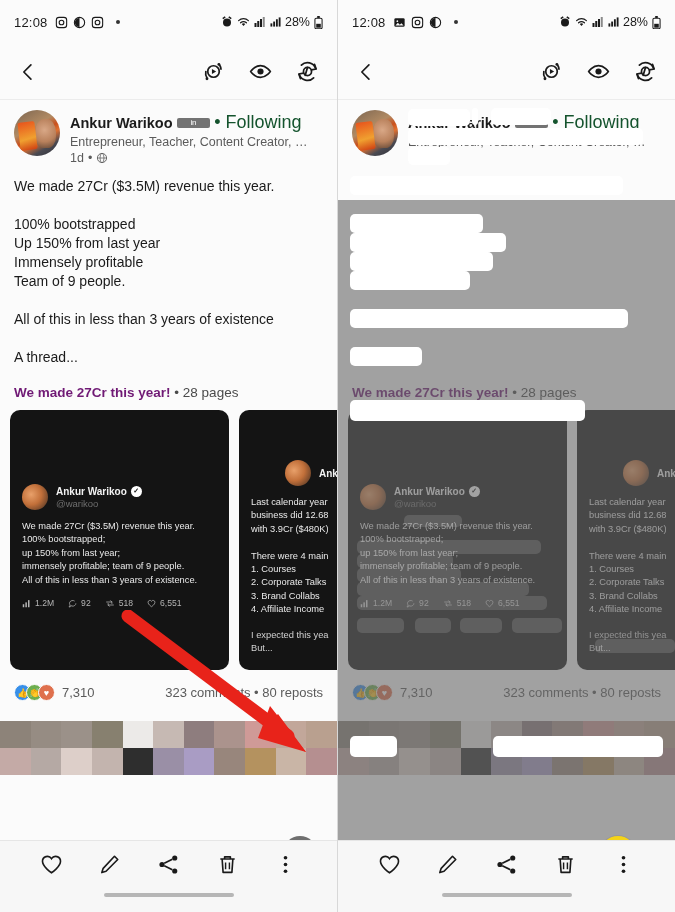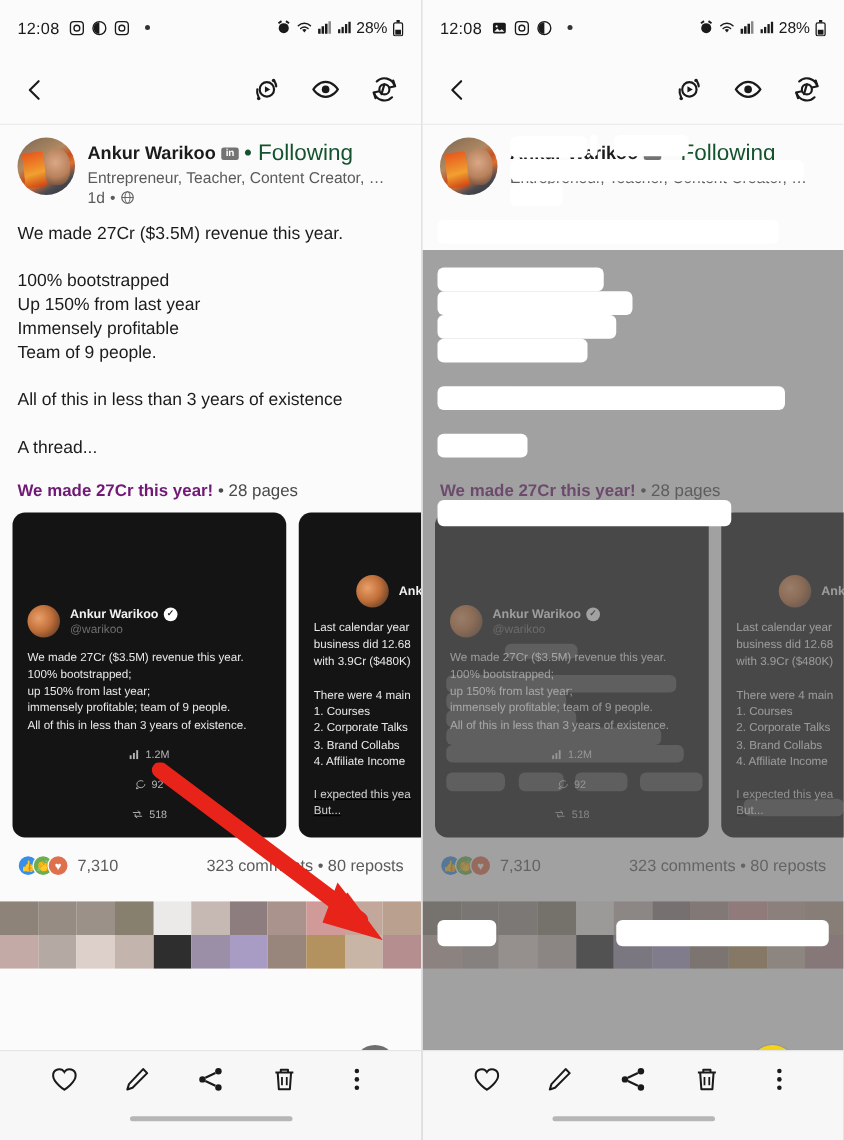--- a/index.html
+++ b/index.html
@@ -55,22 +55,22 @@
   }
   .avatar:before {
     content: ""; position: absolute; right: 8%; top: 20%; width: 46%; height: 62%;
     background: radial-gradient(circle at 45% 38%, #d9a887 0%, #b9815c 55%, #5a4234 100%);
     border-radius: 46% 46% 40% 40%;
   }
   .head-txt { padding-top: 2px; min-width: 0; flex: 1; }
   .name-row { display: flex; align-items: center; gap: 4px; white-space: nowrap; overflow: hidden; }
   .pname { font-size: 14.5px; font-weight: 700; color: #1b1b1b; }
   .li-badge {
-    font-size: 8px; font-weight: 700; color: #fff; background: #737373;
-    border-radius: 2px; padding: 1px 4px; line-height: 1; letter-spacing: -.3px;
+    font-size: 8px; font-weight: 400; color: #fff; background: #737373;
+    border-radius: 2px; padding: 1px 14px; line-height: 1; letter-spacing: -.3px;
   }
   .follow { font-size: 18px; color: #14532d; }
   .headline { font-size: 12.5px; color: #5b5b5b; margin-top: 2px; white-space: nowrap; overflow: hidden; text-overflow: ellipsis; }
   .meta { font-size: 12.5px; color: #5b5b5b; margin-top: 2px; display: flex; align-items: center; gap: 4px; }
 
   .post-body { padding: 12px 14px 6px 14px; }
   .ptxt { font-size: 14px; line-height: 19px; color: #1b1b1b; }
   .ptxt .blank { display: block; height: 19px; }
 
   .doc-title { padding: 12px 14px 10px 14px; font-size: 13.5px; color: #4a4a4a; }
@@ -90,23 +90,23 @@
   }
   .cname { font-size: 10px; font-weight: 700; color: #f2f2f2; white-space: nowrap; }
   .cverif {
     width: 11px; height: 11px; border-radius: 50%; background: #fff;
     display: inline-flex; align-items: center; justify-content: center;
     font-size: 7px; color: #141414; font-weight: 700; flex: 0 0 11px;
   }
   .chandle { font-size: 9.5px; color: #6e6e6e; margin-top: 1px; }
   .cbody { margin-top: 10px; }
   .cline { font-size: 9.3px; line-height: 13.4px; color: #e9e9e9; white-space: nowrap; }
-  .cstats { display: flex; gap: 14px; margin-top: 11px; align-items: center; flex-direction: column; }
+  .cstats { display: flex; gap: 14px; margin-top: 11px; align-items: center; }
   .cstat { display: flex; align-items: center; gap: 4px; font-size: 8.6px; color: #b5b5b5; }
-  .cfoot { margin-top: 12px; text-decoration: underline; }
+  .cfoot { margin-top: 12px; }
   .cfoot .cline { color: #d2d2d2; }
 
   .reacts { display: flex; align-items: center; padding: 14px 14px 12px 14px; }
   .r-icons { display: flex; align-items: center; }
   .r-ico {
     width: 17px; height: 17px; border-radius: 50%; border: 1.5px solid #fbfbfb;
     display: flex; align-items: center; justify-content: center; font-size: 9px; color: #fff;
   }
   .r-ico + .r-ico { margin-left: -5px; }
   .r-like { background: #378fe9; }

